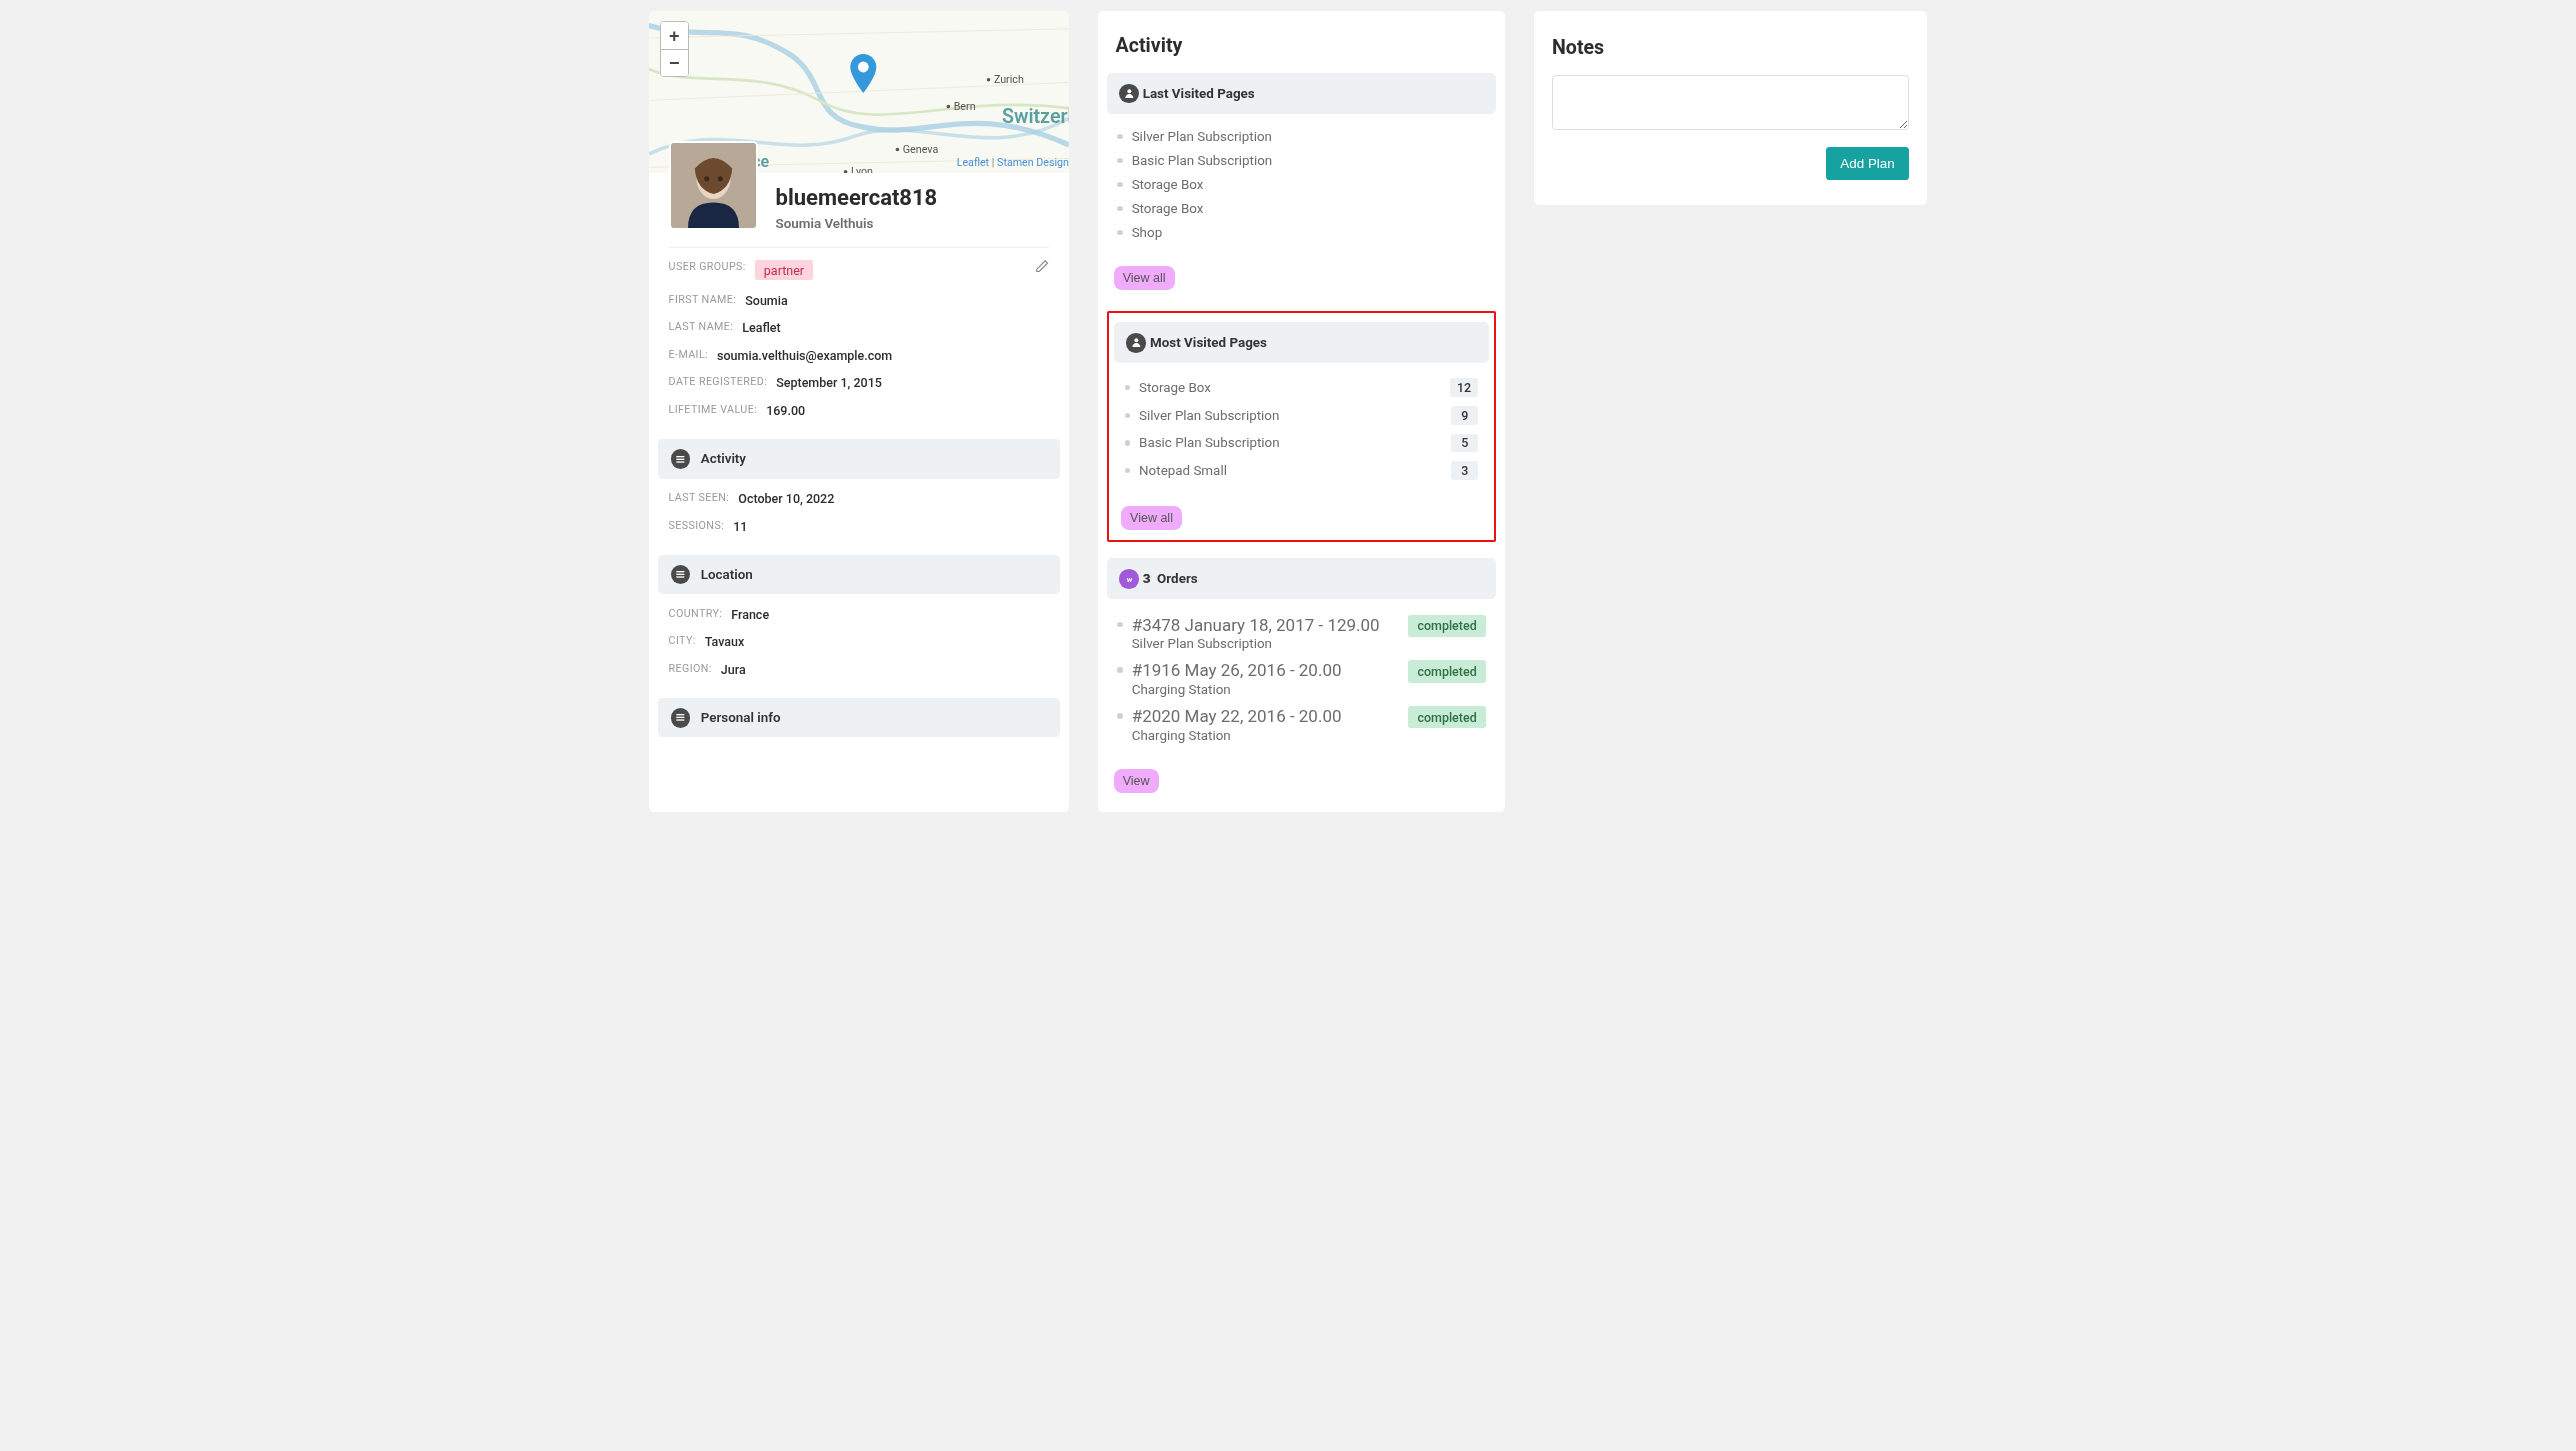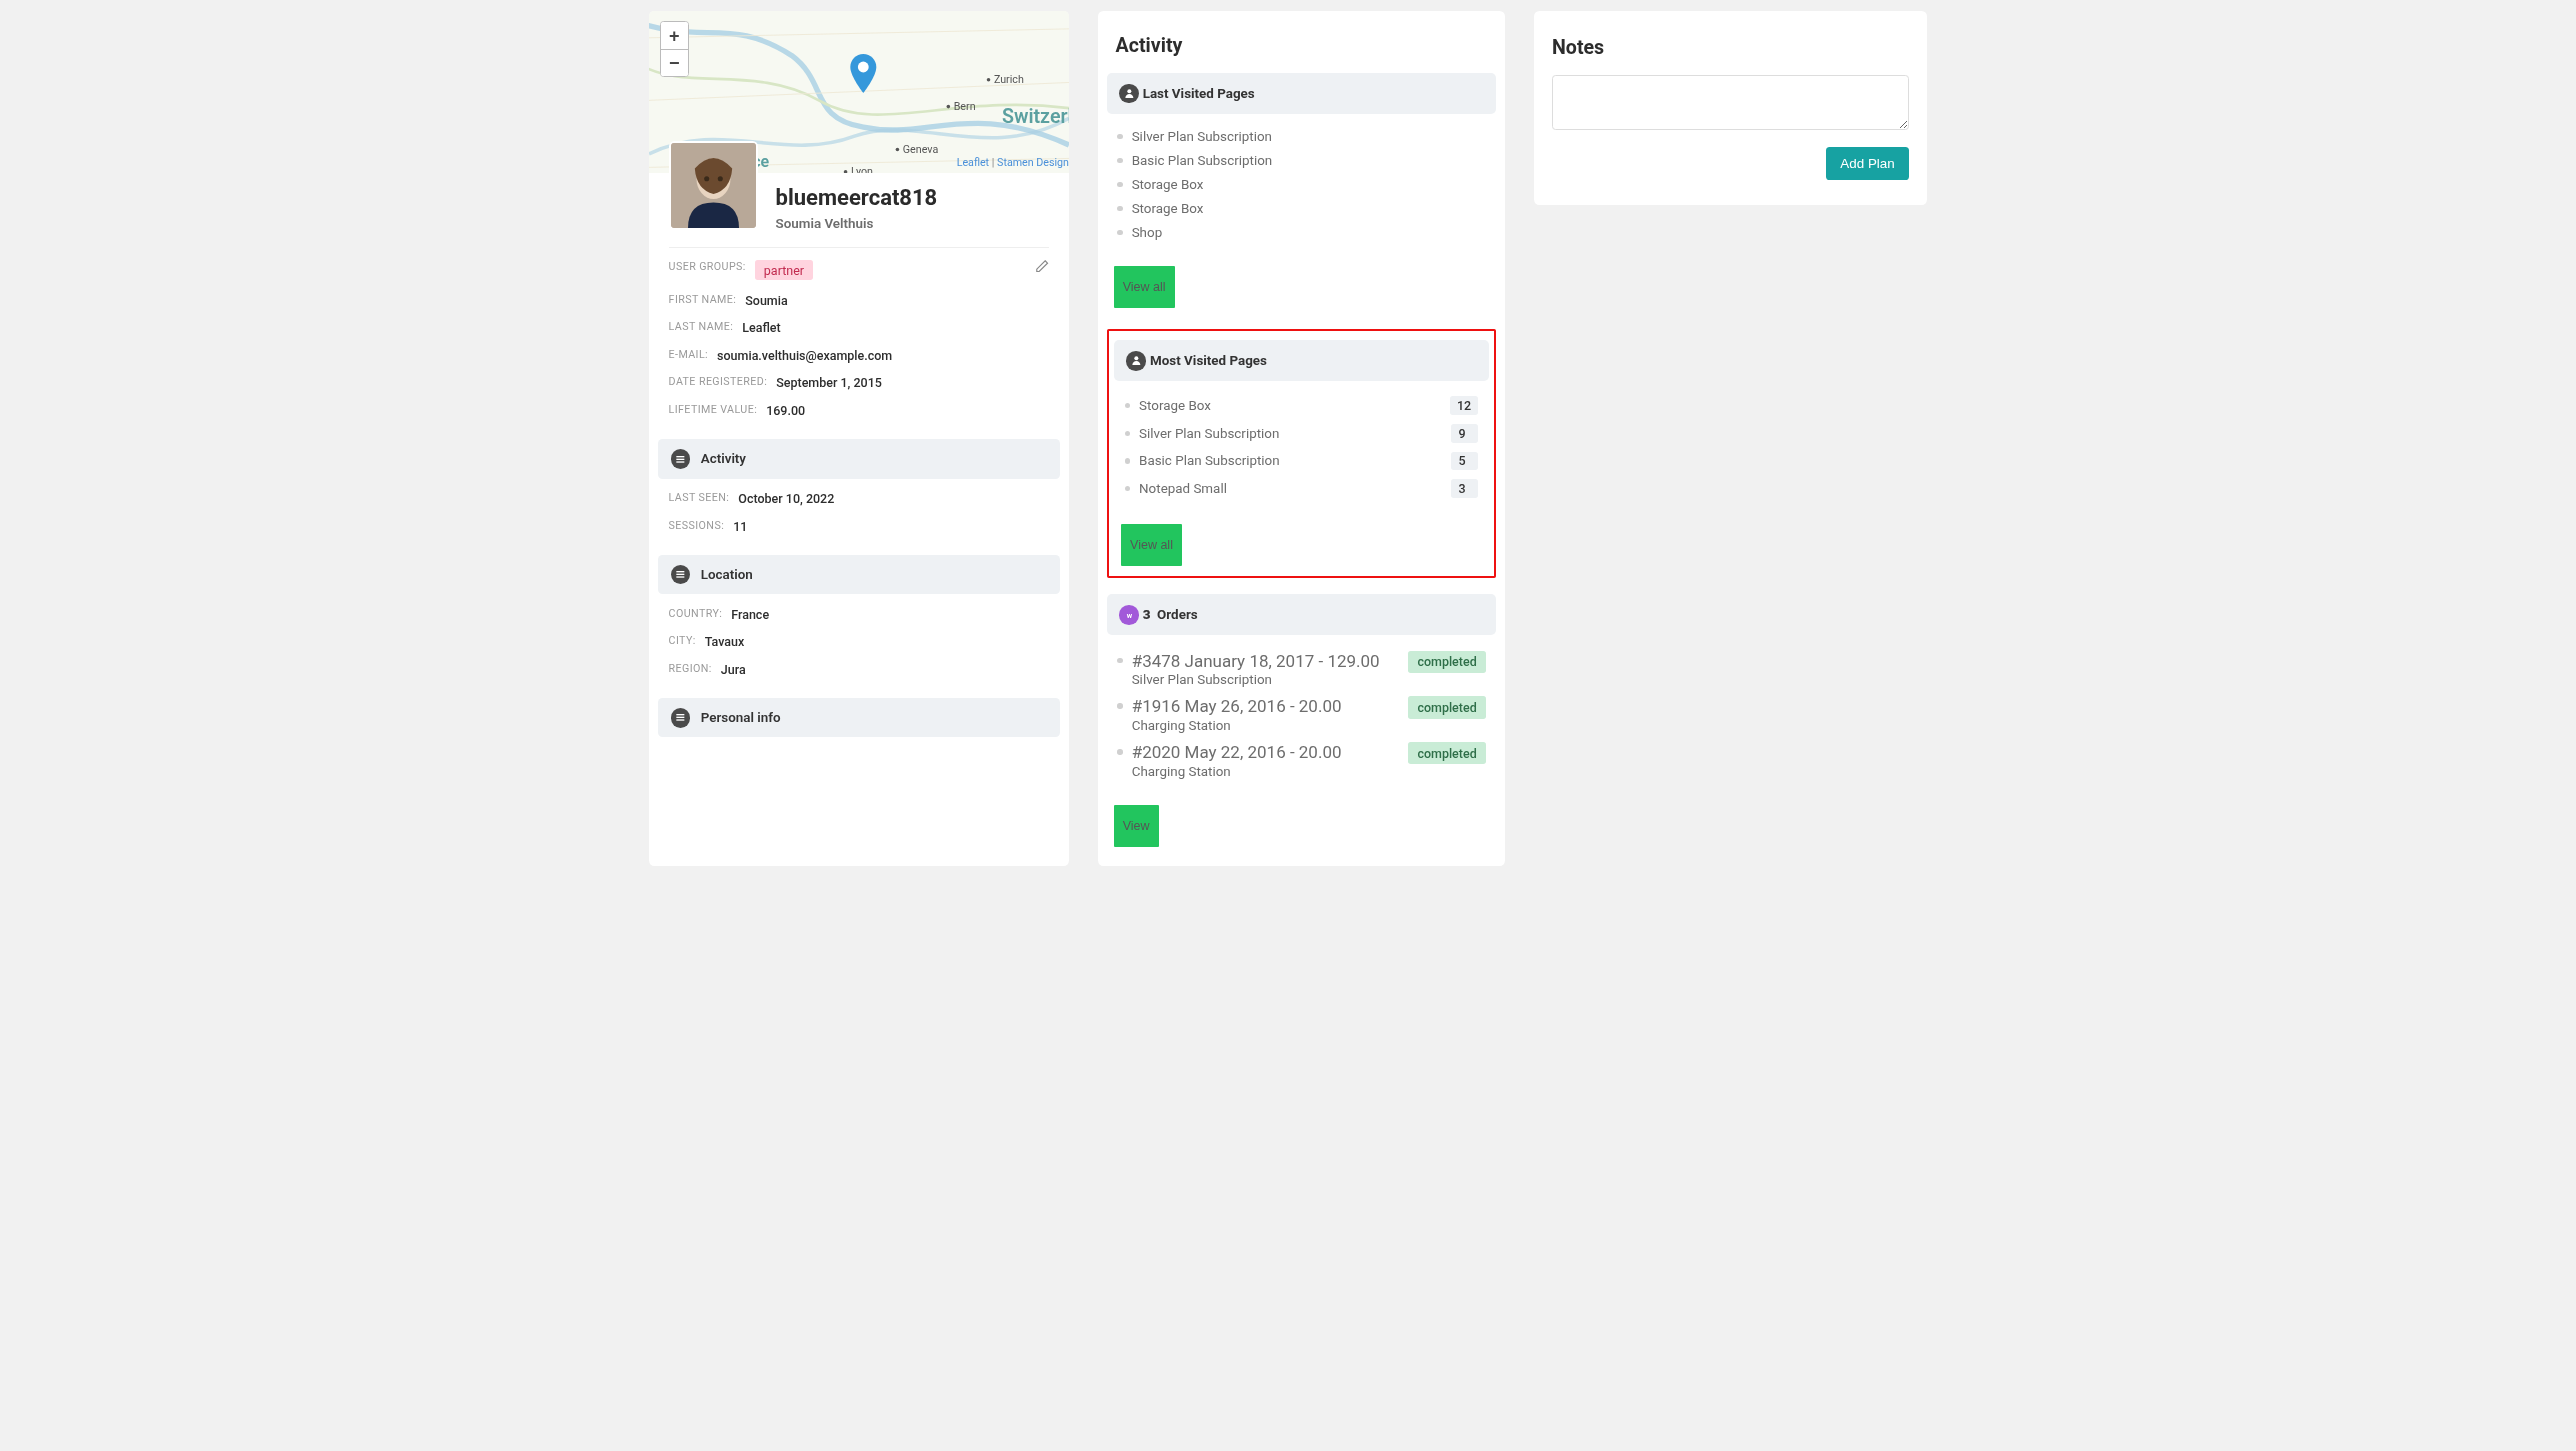--- a/index.html
+++ b/index.html
@@ -102,26 +102,26 @@
   .panel-hdr .ico svg { width:10.7px;height:10.7px;fill:#fff; }
   .list { padding:0 3.6px 16px; }
   .list-row {
     display:flex; align-items:center; padding:4.5px 7.1px;
     font-size:13.4px; color:#6d6d6d;
   }
   .list-row .dot { width:5.4px;height:5.4px;border-radius:50%;background:#d0d0d0;margin-right:9px;flex-shrink:0; }
   .list-row .txt { flex:1; }
   .count-badge {
     background:#eef1f4; color:#333; font-weight:500;
-    min-width:27px; padding:1.8px 7.1px; border-radius:2.7px; font-size:12.5px;
+    min-width:27px; text-align:center; padding:1.8px 7.1px; border-radius:2.7px; font-size:12.5px;
   }
   .btn-sm {
     display:inline-block; margin:5.4px 0 0 7.1px;
-    background:#22c55e; border:none; border-radius:1px;
-    padding:14px 9px; font-size:12.5px; color:#555; cursor:pointer;
+    background:#f0abfc; border:none; border-radius:8px;
+    padding:5px 9px; font-size:12.5px; color:#555; cursor:pointer;
   }
   .highlight-box { border:2.7px solid #e11; border-radius:1.8px; padding:9px 5.4px 10.7px; margin-bottom:16px; }
   .order-row { display:flex; align-items:flex-start; padding:4.5px 7.1px; }
   .order-row .dot { width:5.4px;height:5.4px;border-radius:50%;background:#d0d0d0;margin:7.1px 9px 0 0;flex-shrink:0;}
   .order-row .body { flex:1; }
   .order-row .line1 { font-size:17px; color:#6d6d6d; }
   .order-row .line2 { font-size:13.4px; color:#6d6d6d; margin-top:1.8px; }
   .status { background:#c9ecd6; color:#2f6f49; padding:3.6px 9px; border-radius:2.7px; font-size:12.5px; font-weight:500; }
 
   

